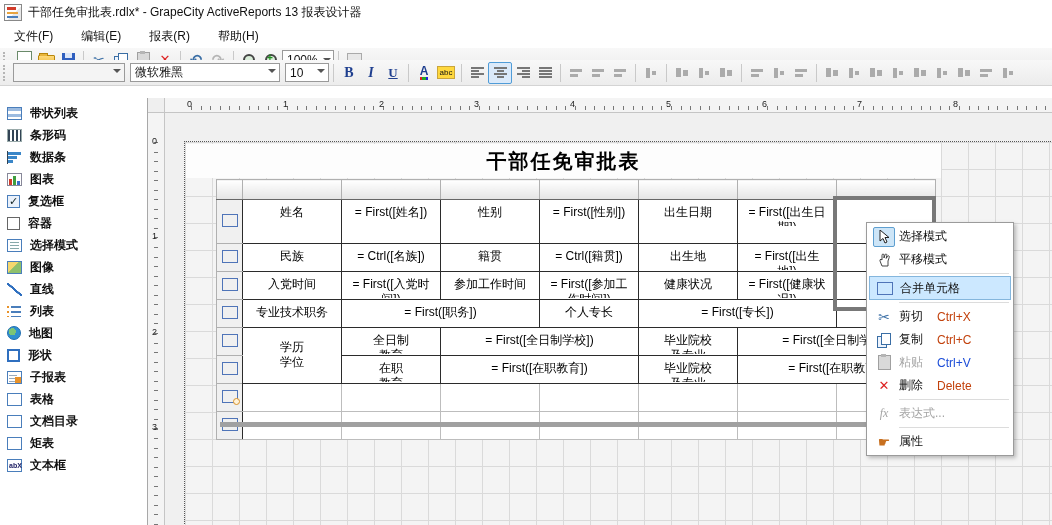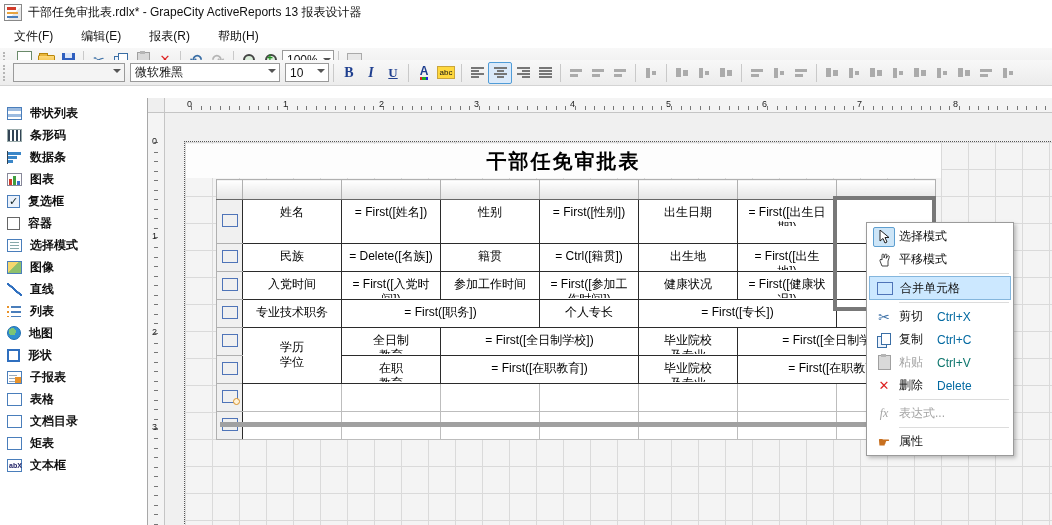--- a/index.html
+++ b/index.html
@@ -115,23 +115,23 @@
   .cv.tall{height:54px;padding-top:12px;}
   .ri{display:inline-block;width:16px;height:13px;border:1px solid #4f74b8;box-sizing:border-box;background:#fff linear-gradient(#e07020 0 4px,transparent 4px),linear-gradient(90deg,transparent 0 4px,#4f74b8 4px 5px,transparent 5px 9px,#4f74b8 9px 10px,transparent 10px);}
   .ri.detail{background:#fff linear-gradient(#7fa0d8 0 4px,transparent 4px),linear-gradient(90deg,transparent 0 4px,#4f74b8 4px 5px,transparent 5px 9px,#4f74b8 9px 10px,transparent 10px);position:relative;}
   .ri.detail:after{content:"";position:absolute;right:-3px;bottom:-3px;width:5px;height:5px;border:1px solid #d8922a;border-radius:50%;background:#fff2d8;}
   #tshadow{position:absolute;left:55px;top:309px;width:716px;height:5px;background:#a0a0a0;}
   #selbox{position:absolute;left:668px;top:83px;width:103px;height:115px;border:4px solid #787878;box-sizing:border-box;z-index:5;}
   
   #cmenu{position:absolute;left:701px;top:97px;width:148px;background:#fff;border:1px solid #9b9b9b;box-shadow:2px 2px 4px rgba(0,0,0,.25);z-index:10;padding:2px;box-sizing:border-box;margin-top:12px;}
   .mi{height:23px;display:flex;align-items:center;font-size:12px;cursor:default;position:relative;}
   .mi .mico{width:30px;flex:none;display:flex;align-items:center;justify-content:center;}
-  .mi .sc{margin-left:14px;color:#0369a1;}
+  .mi .sc{margin-left:14px;color:#c2410c;}
   .mi.dis{color:#a5a5a5;}
-  .mi.dis .sc{color:#0f766e;}
+  .mi.dis .sc{color:#1d4ed8;}
   .mi.hl{background:#cce8ff;border:1px solid #84b6dd;box-sizing:border-box;height:24px;}
   .msep{height:1px;background:#dcdcdc;margin:2px 2px 2px 30px;}
   .modebox{width:20px;height:18px;border:1px solid #5e9fd0;background:#cde5f7;display:flex;align-items:center;justify-content:center;border-radius:2px;}
   .x-red{color:#d22;font-weight:bold;font-size:13px;}
   .fx{font-family:"Liberation Serif",serif;font-style:italic;color:#a5a5a5;font-size:12px;}
   .ptr{color:#c87020;font-size:14px;}
   .mtbl{width:16px;height:13px;border:1px solid #4f74b8;box-sizing:border-box;background:#fff linear-gradient(#f5d76e 0 0) 1px 5px/6px 6px no-repeat,linear-gradient(#4f74b8 1px,transparent 1px) 0 4px/100% 4px,linear-gradient(90deg,transparent 0 7px,#4f74b8 7px 8px,transparent 8px);}
 </style>
 </head>
 <body>
@@ -452,21 +452,21 @@
           <td class="c">
                 <div class="cv"></div>
               </td>
         </tr>
         <tr style="height:28px">
           <td class="g"><span class="ri"></span></td>
           <td class="c">
                 <div class="cv">民族</div>
               </td>
           <td class="c">
-                <div class="cv">= Delete([名族])</div>
+                <div class="cv">= Ctrl([名族])</div>
               </td>
           <td class="c">
                 <div class="cv">籍贯</div>
               </td>
           <td class="c">
                 <div class="cv">= Ctrl([籍贯])</div>
               </td>
           <td class="c">
                 <div class="cv">出生地</div>
               </td>

